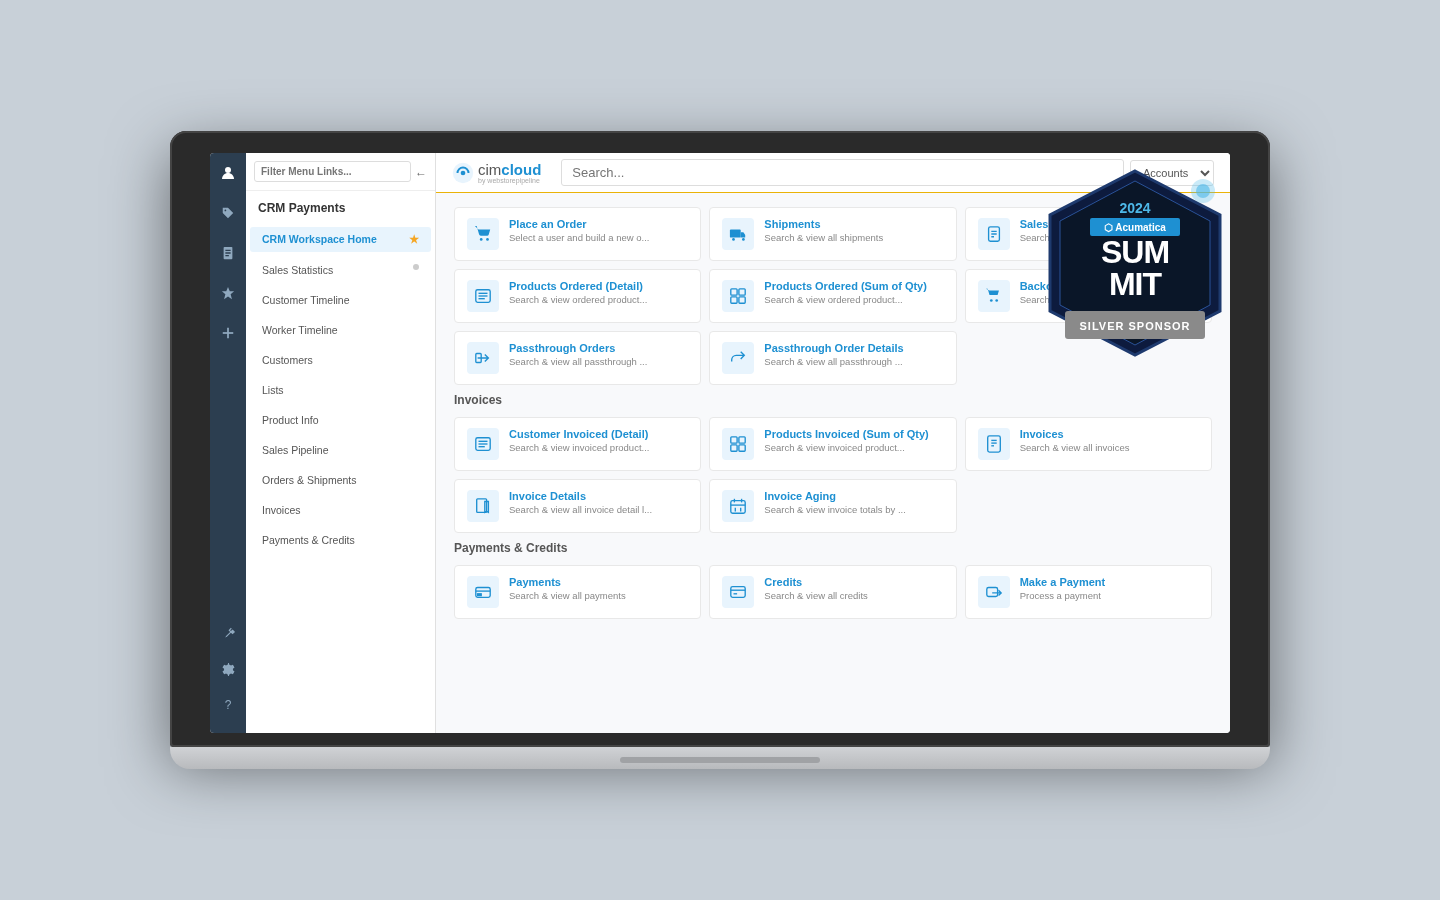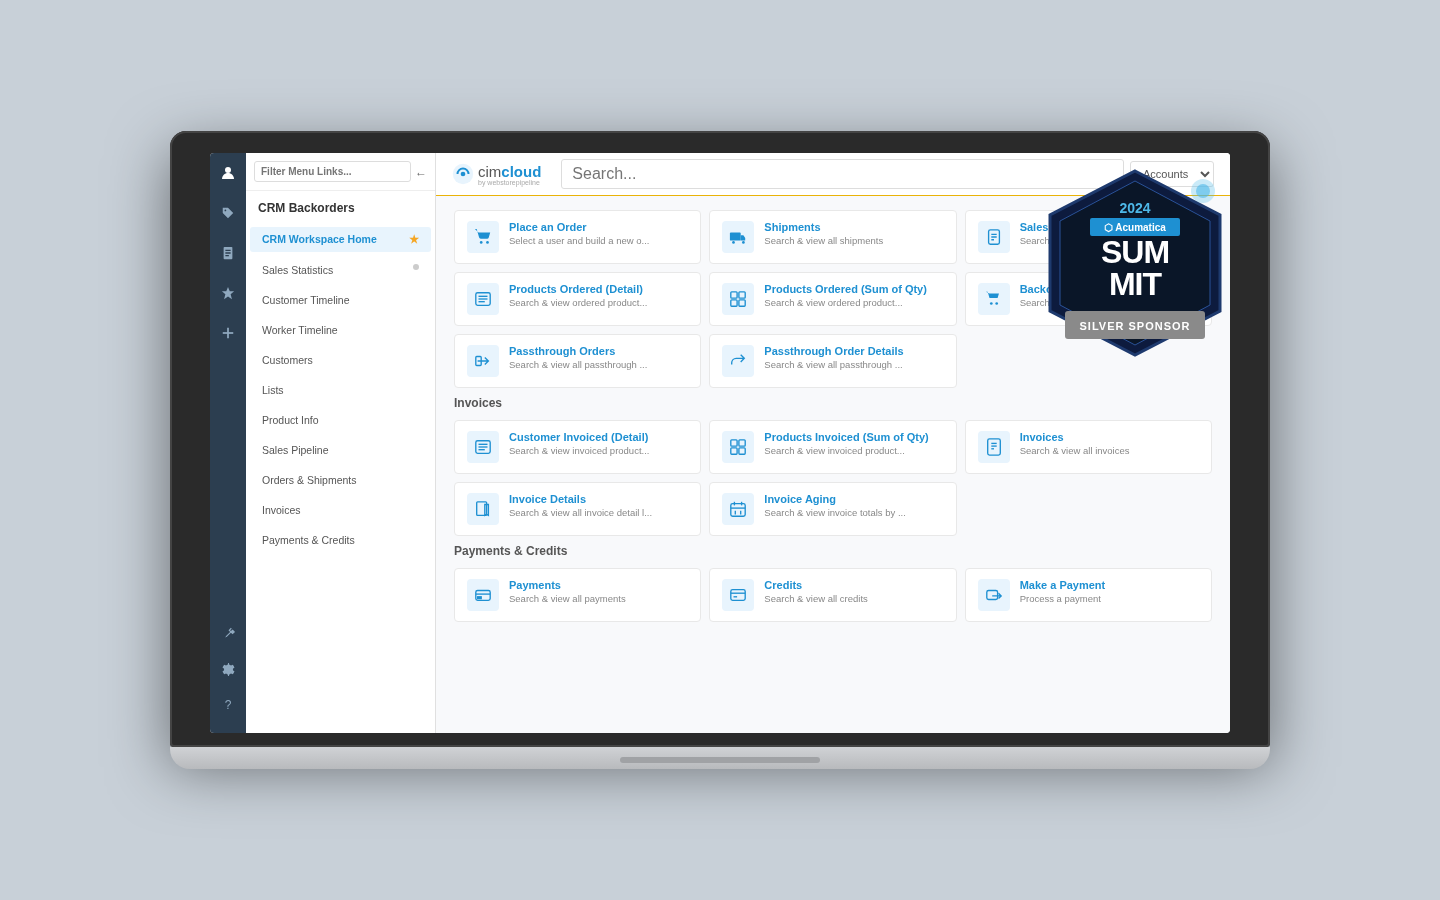--- a/index.html
+++ b/index.html
@@ -206,21 +206,21 @@
       flex: 1;
       display: flex;
       align-items: center;
       gap: 6px;
     }
     .search-input {
       flex: 1;
       border: 1px solid #ddd;
       border-radius: 3px;
       padding: 5px 10px;
-      font-size: 16px;
+      font-size: 13px;
       color: #999;
       outline: none;
     }
     .search-dropdown {
       border: 1px solid #ddd;
       border-radius: 3px;
       padding: 5px 8px;
       font-size: 11px;
       color: #555;
       background: #fff;
@@ -393,21 +393,21 @@
             </div>
             <div class="icon-bar-icon" style="font-size:12px; color:#8fa8be;">?</div>
           </div>
         </div>
 
         <div class="sidebar">
           <div class="sidebar-search">
             <input type="text" placeholder="Filter Menu Links..." style="">
             <button class="sidebar-back-btn">←</button>
           </div>
-          <div class="sidebar-title">CRM Backorders</div>
+          <div class="sidebar-title">CRM Payments</div>
           <div class="sidebar-items" id="sidebar-items-container">
               <div class="sidebar-item active">
                 <span>CRM Workspace Home</span>
                 <span class="star-icon">★</span>
               </div>
               <div class="sidebar-item">
                 <span>Sales Statistics</span>
                 <span class="dot-icon"></span>
               </div>
               <div class="sidebar-item">

